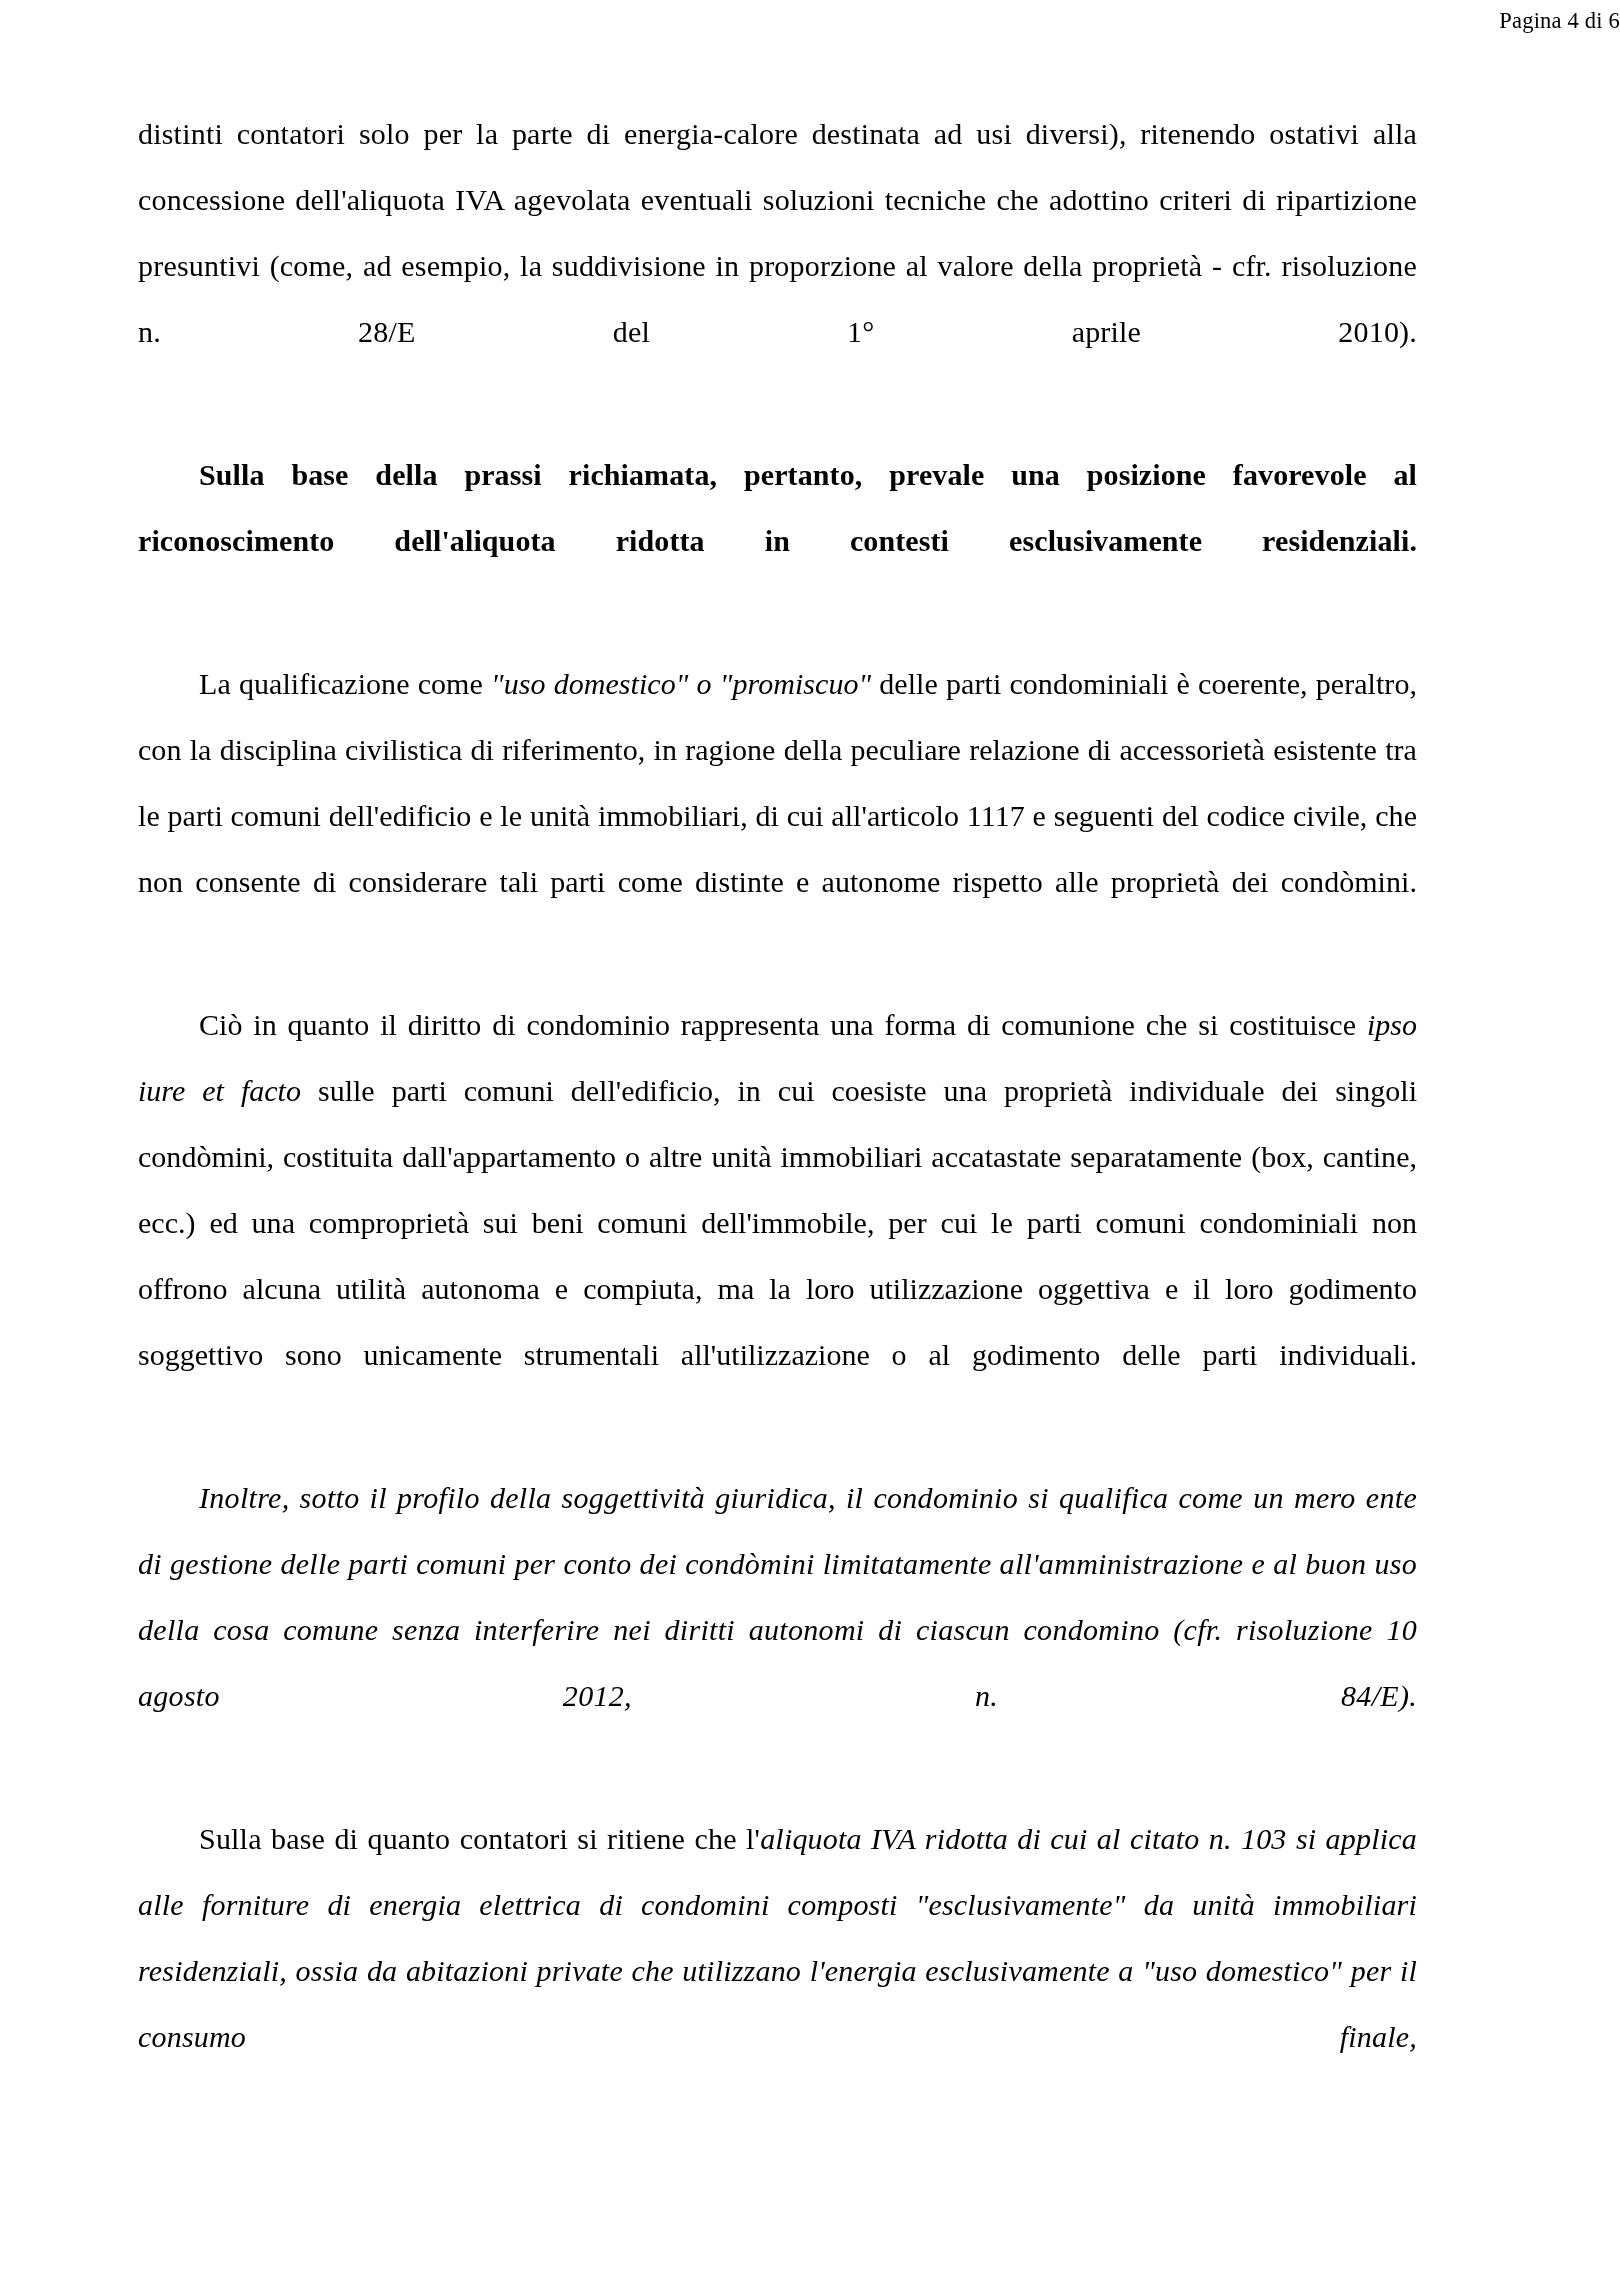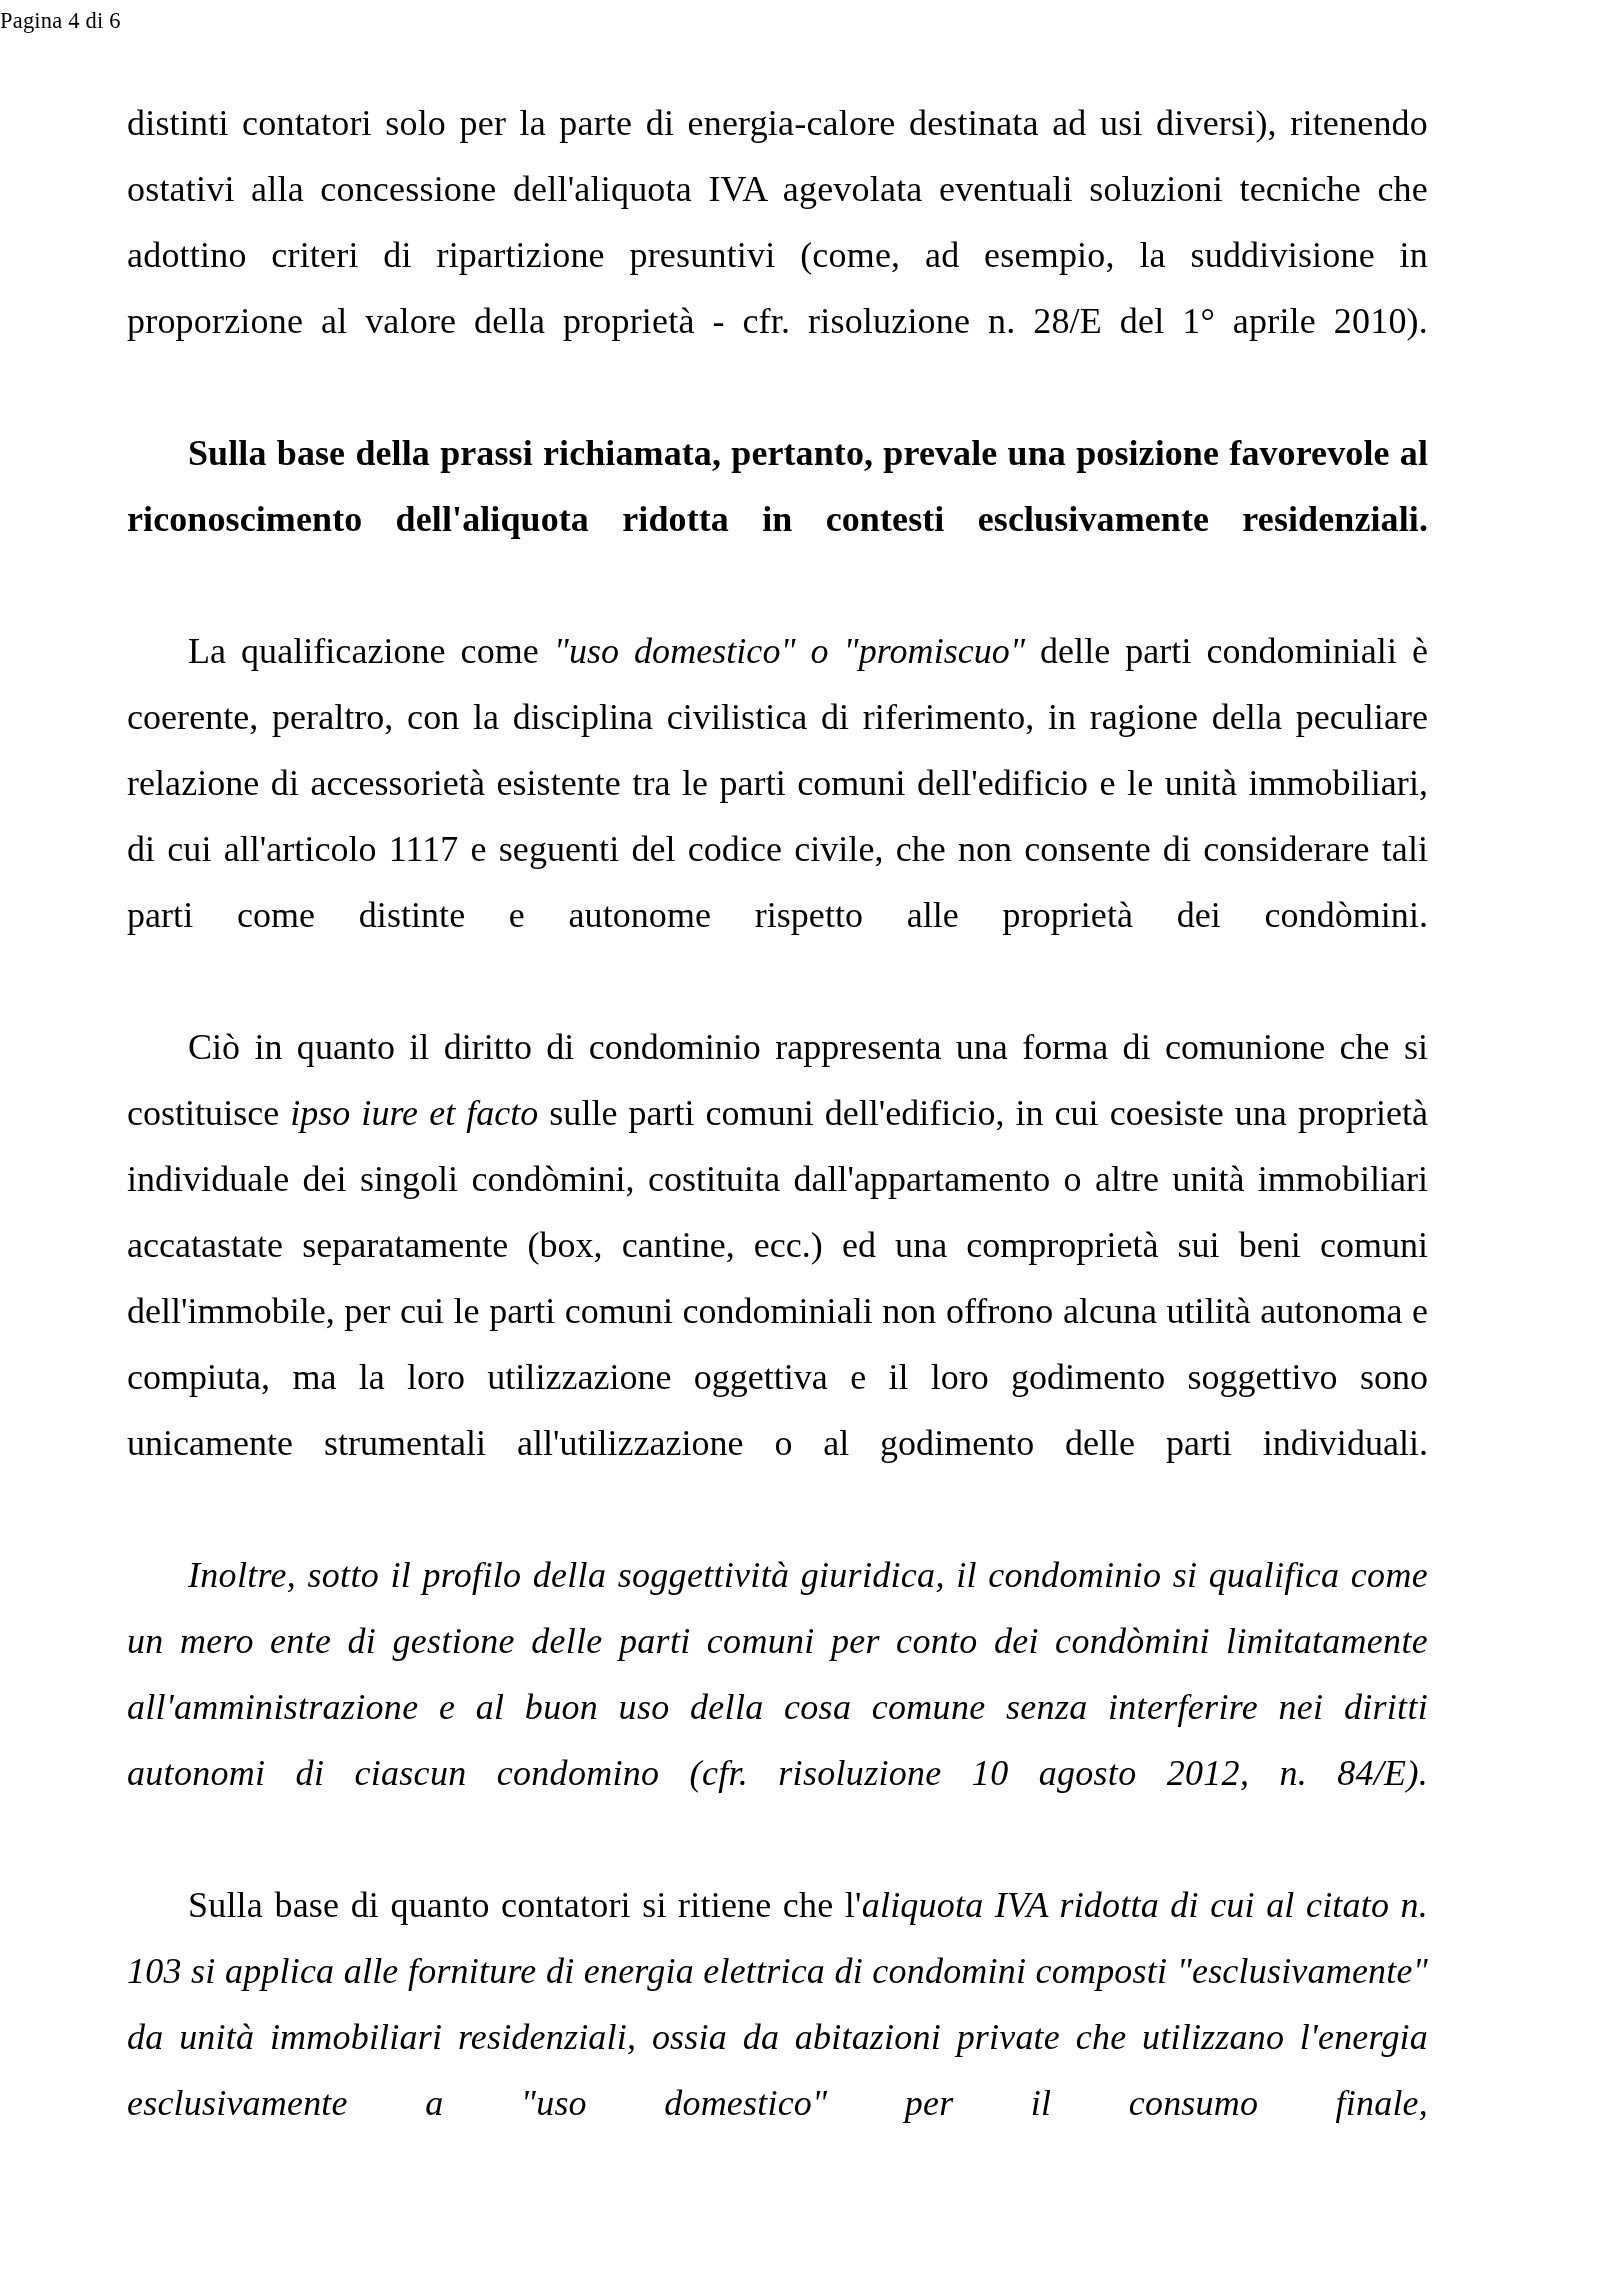--- a/index.html
+++ b/index.html
@@ -25,40 +25,40 @@
     height: 2293px;
     background: #ffffff;
   }
 
   
   .page-header {
     position: absolute;
     left: 0;
     top: 0;
     width: 1620px;
-    text-align: left;
+    text-align: right;
     font-size: 22.5px;
     line-height: 31px;
     letter-spacing: 0.2px;
     padding-top: 4.9px;
     box-sizing: border-box;
   }
 
   
   .text-column {
     position: absolute;
     left: 127px;
     top: 90px;
     width: 1301px;
   }
 
   p.para {
-    margin: 0;
+    margin: 11px;
     padding: 0;
-    font-size: 36px;
+    font-size: 30px;
     line-height: 66px;
     text-align: justify;
     text-justify: inter-word;
     -webkit-hyphens: none;
     hyphens: none;
     word-spacing: 0.2px;
   }
 
   p.para.indent {
     text-indent: 61px;

